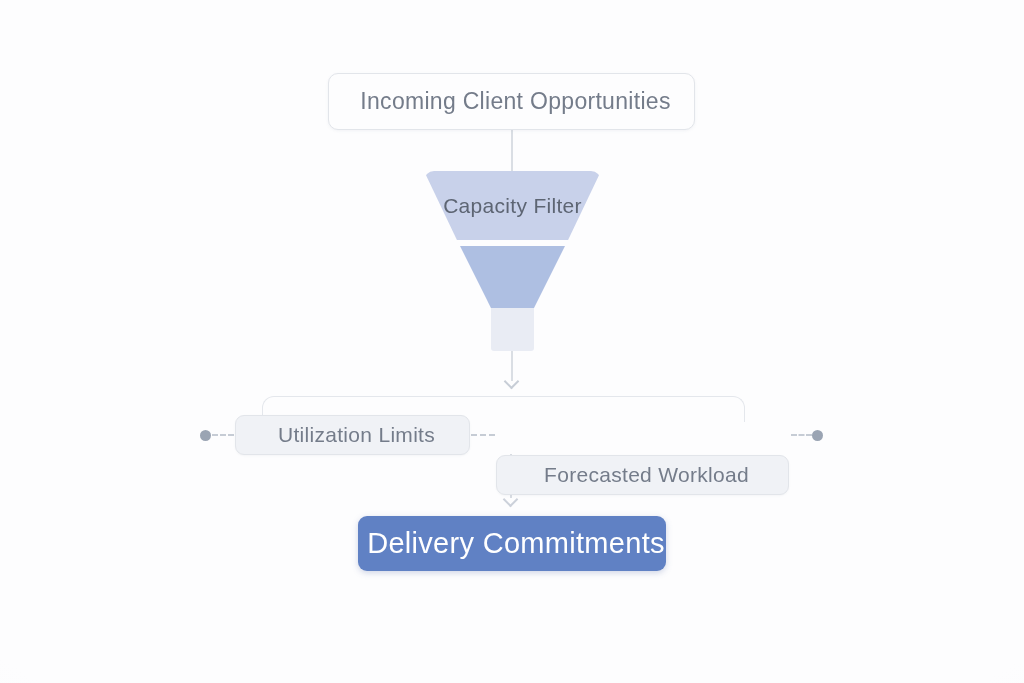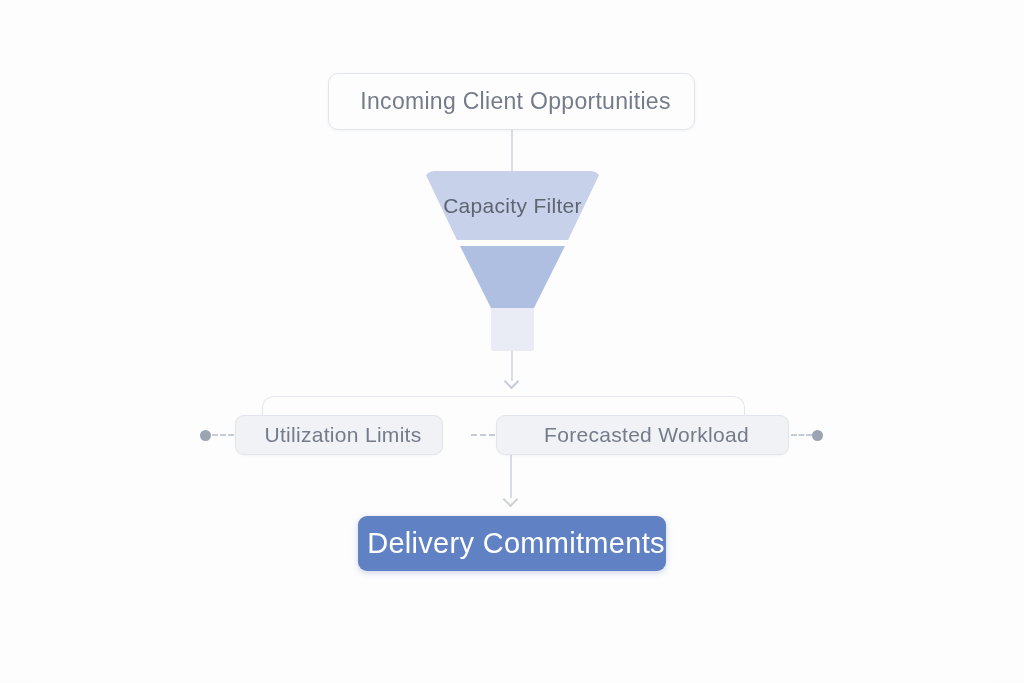--- a/index.html
+++ b/index.html
@@ -90,22 +90,22 @@
   .side-box {
     top: 415px; height: 40px;
     background: var(--box-bg, #f0f2f6);
     border: 1.5px solid var(--box-border, #e1e4e9);
     border-radius: 9px;
     box-shadow: 0 1px 2px rgba(140,150,170,0.08);
     font-size: 21px;
     color: var(--text-gray, #747c8a);
     z-index: 2;
   }
-  .left-box  { left: 235px; width: 208px; }
-  .right-box { left: 496px; width: 293px; }
+  .left-box  { left: 235px; width: 235px; }
+  .right-box { left: 496px; width: 293px; margin-top: 40px; }
 
   
   .dash {
     position: absolute; top: 434px; height: 0;
     border-top: 2px dashed var(--dash, #c6ccd5);
     z-index: 1;
   }
   .dash-left  { left: 212px; width: 22px; }
   .dash-mid   { left: 471px; width: 24px; }
   .dash-right { left: 791px; width: 21px; }

